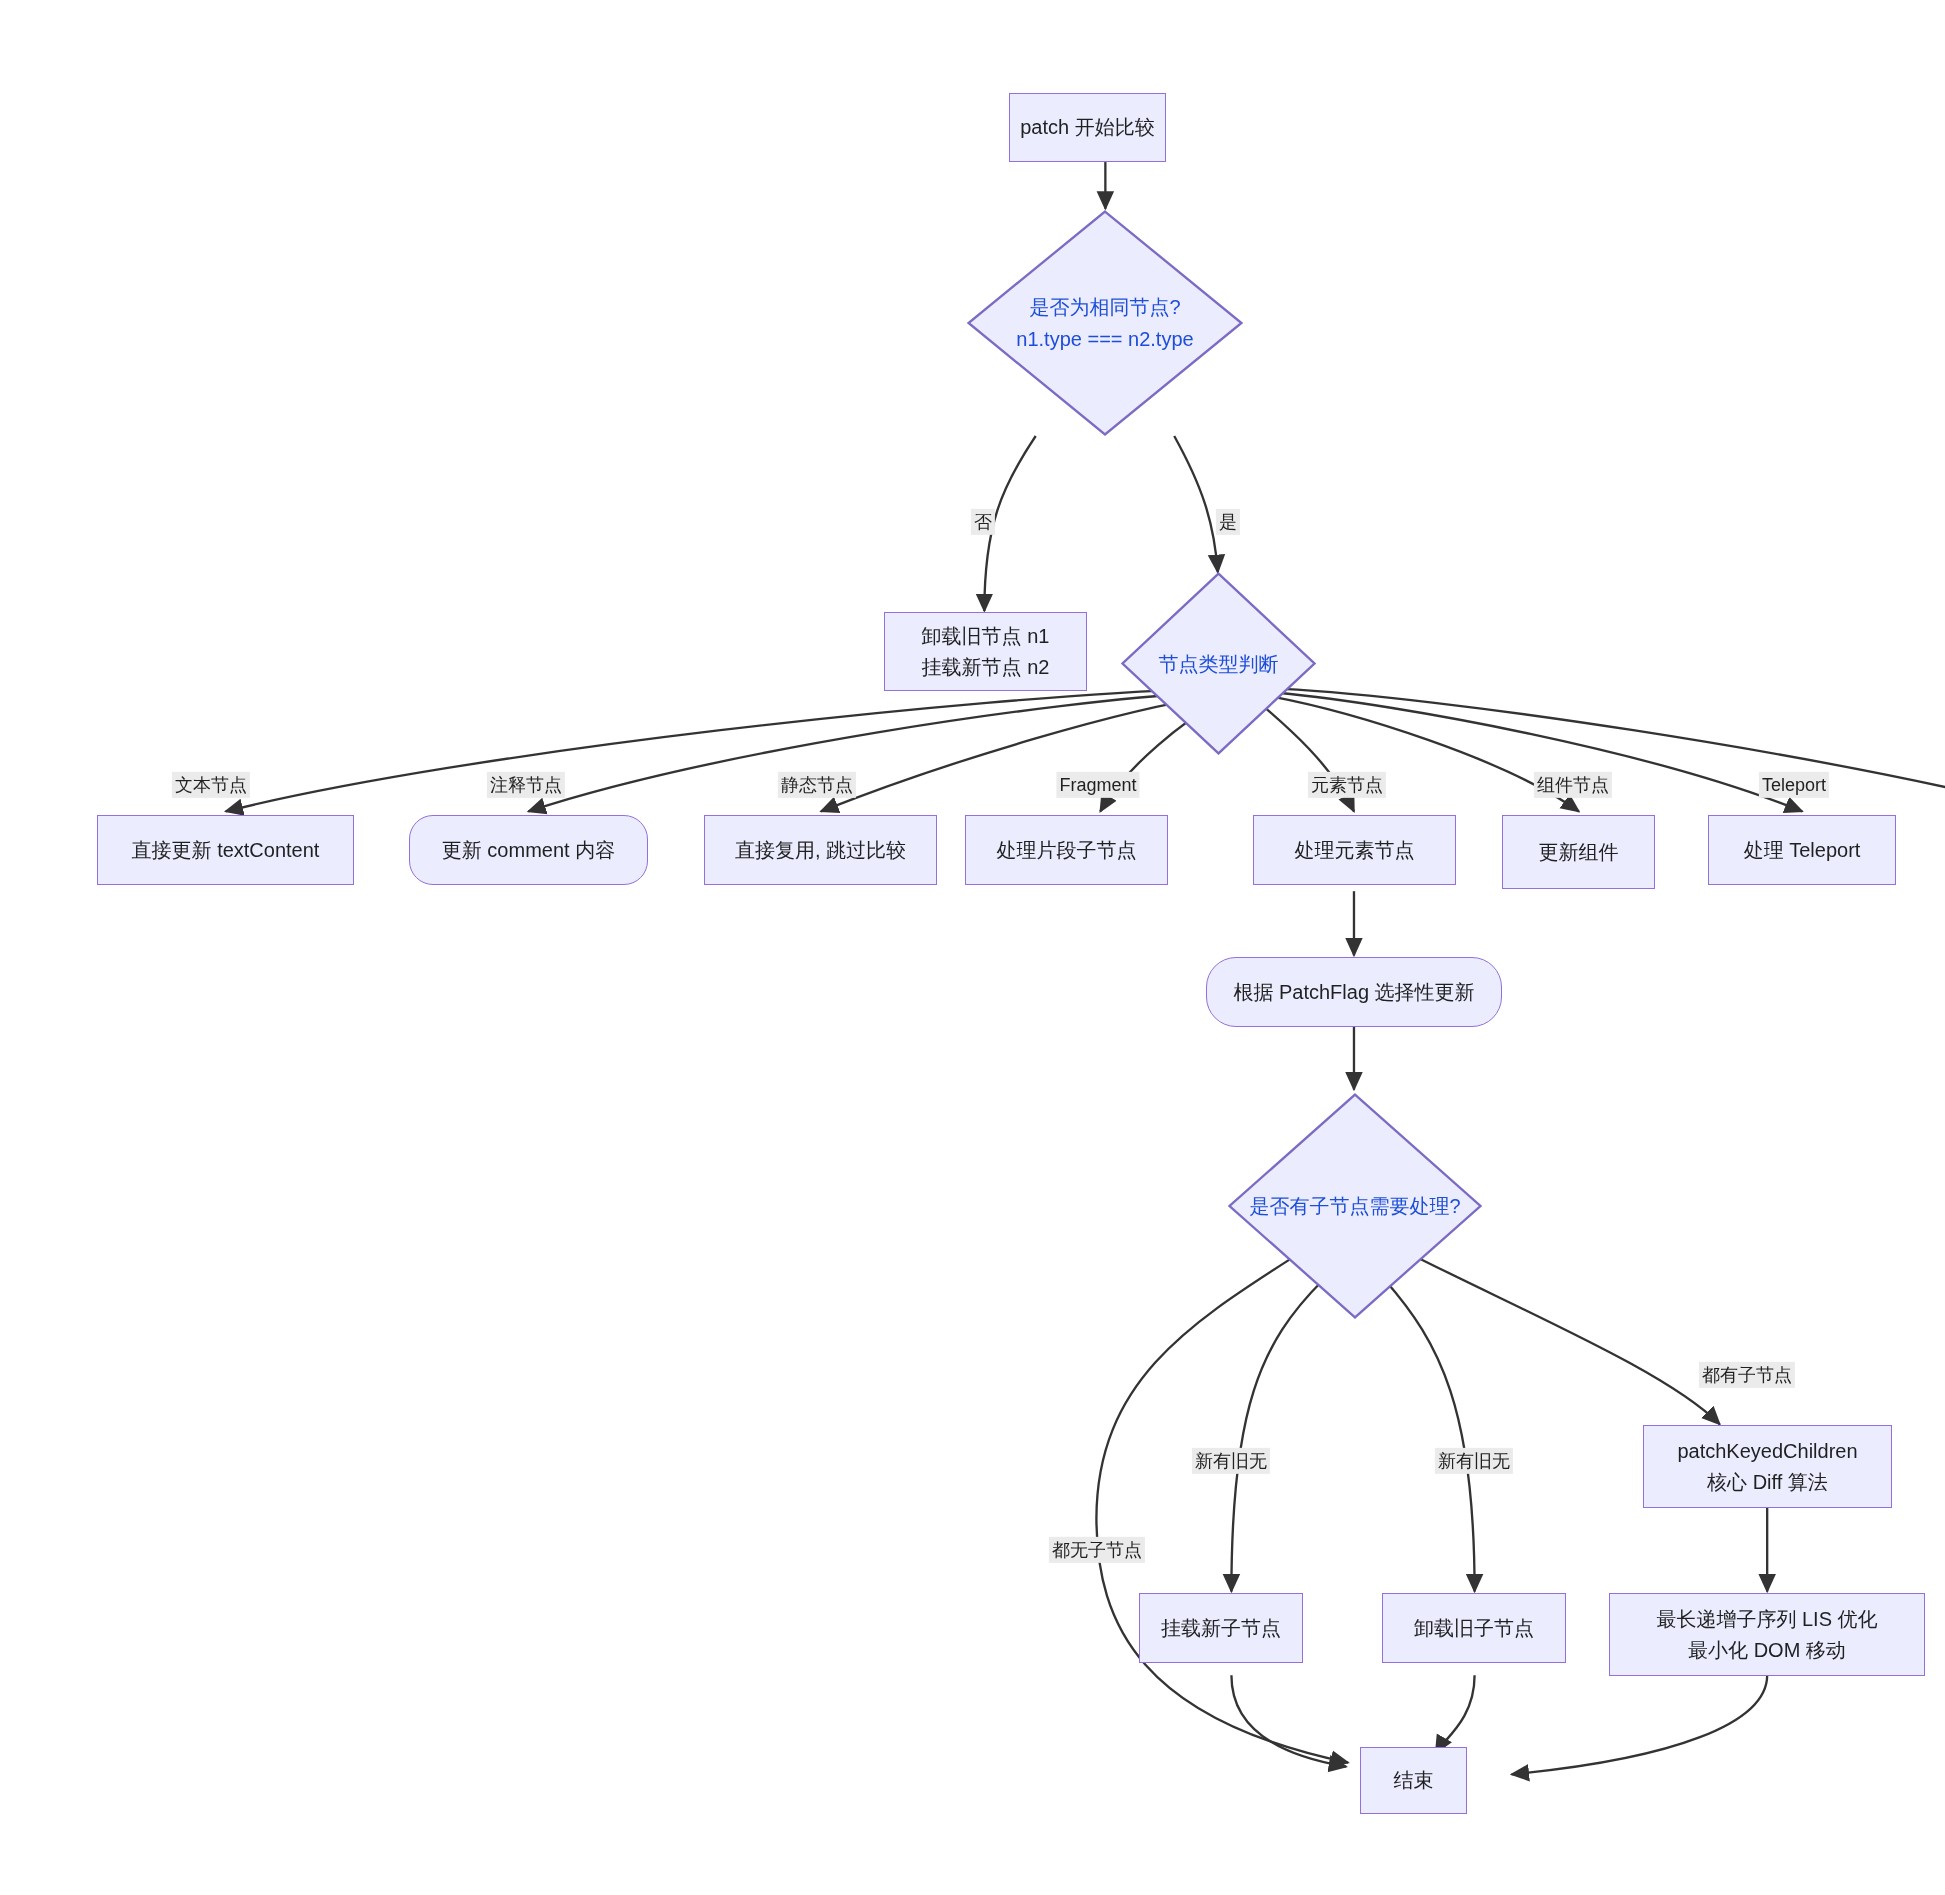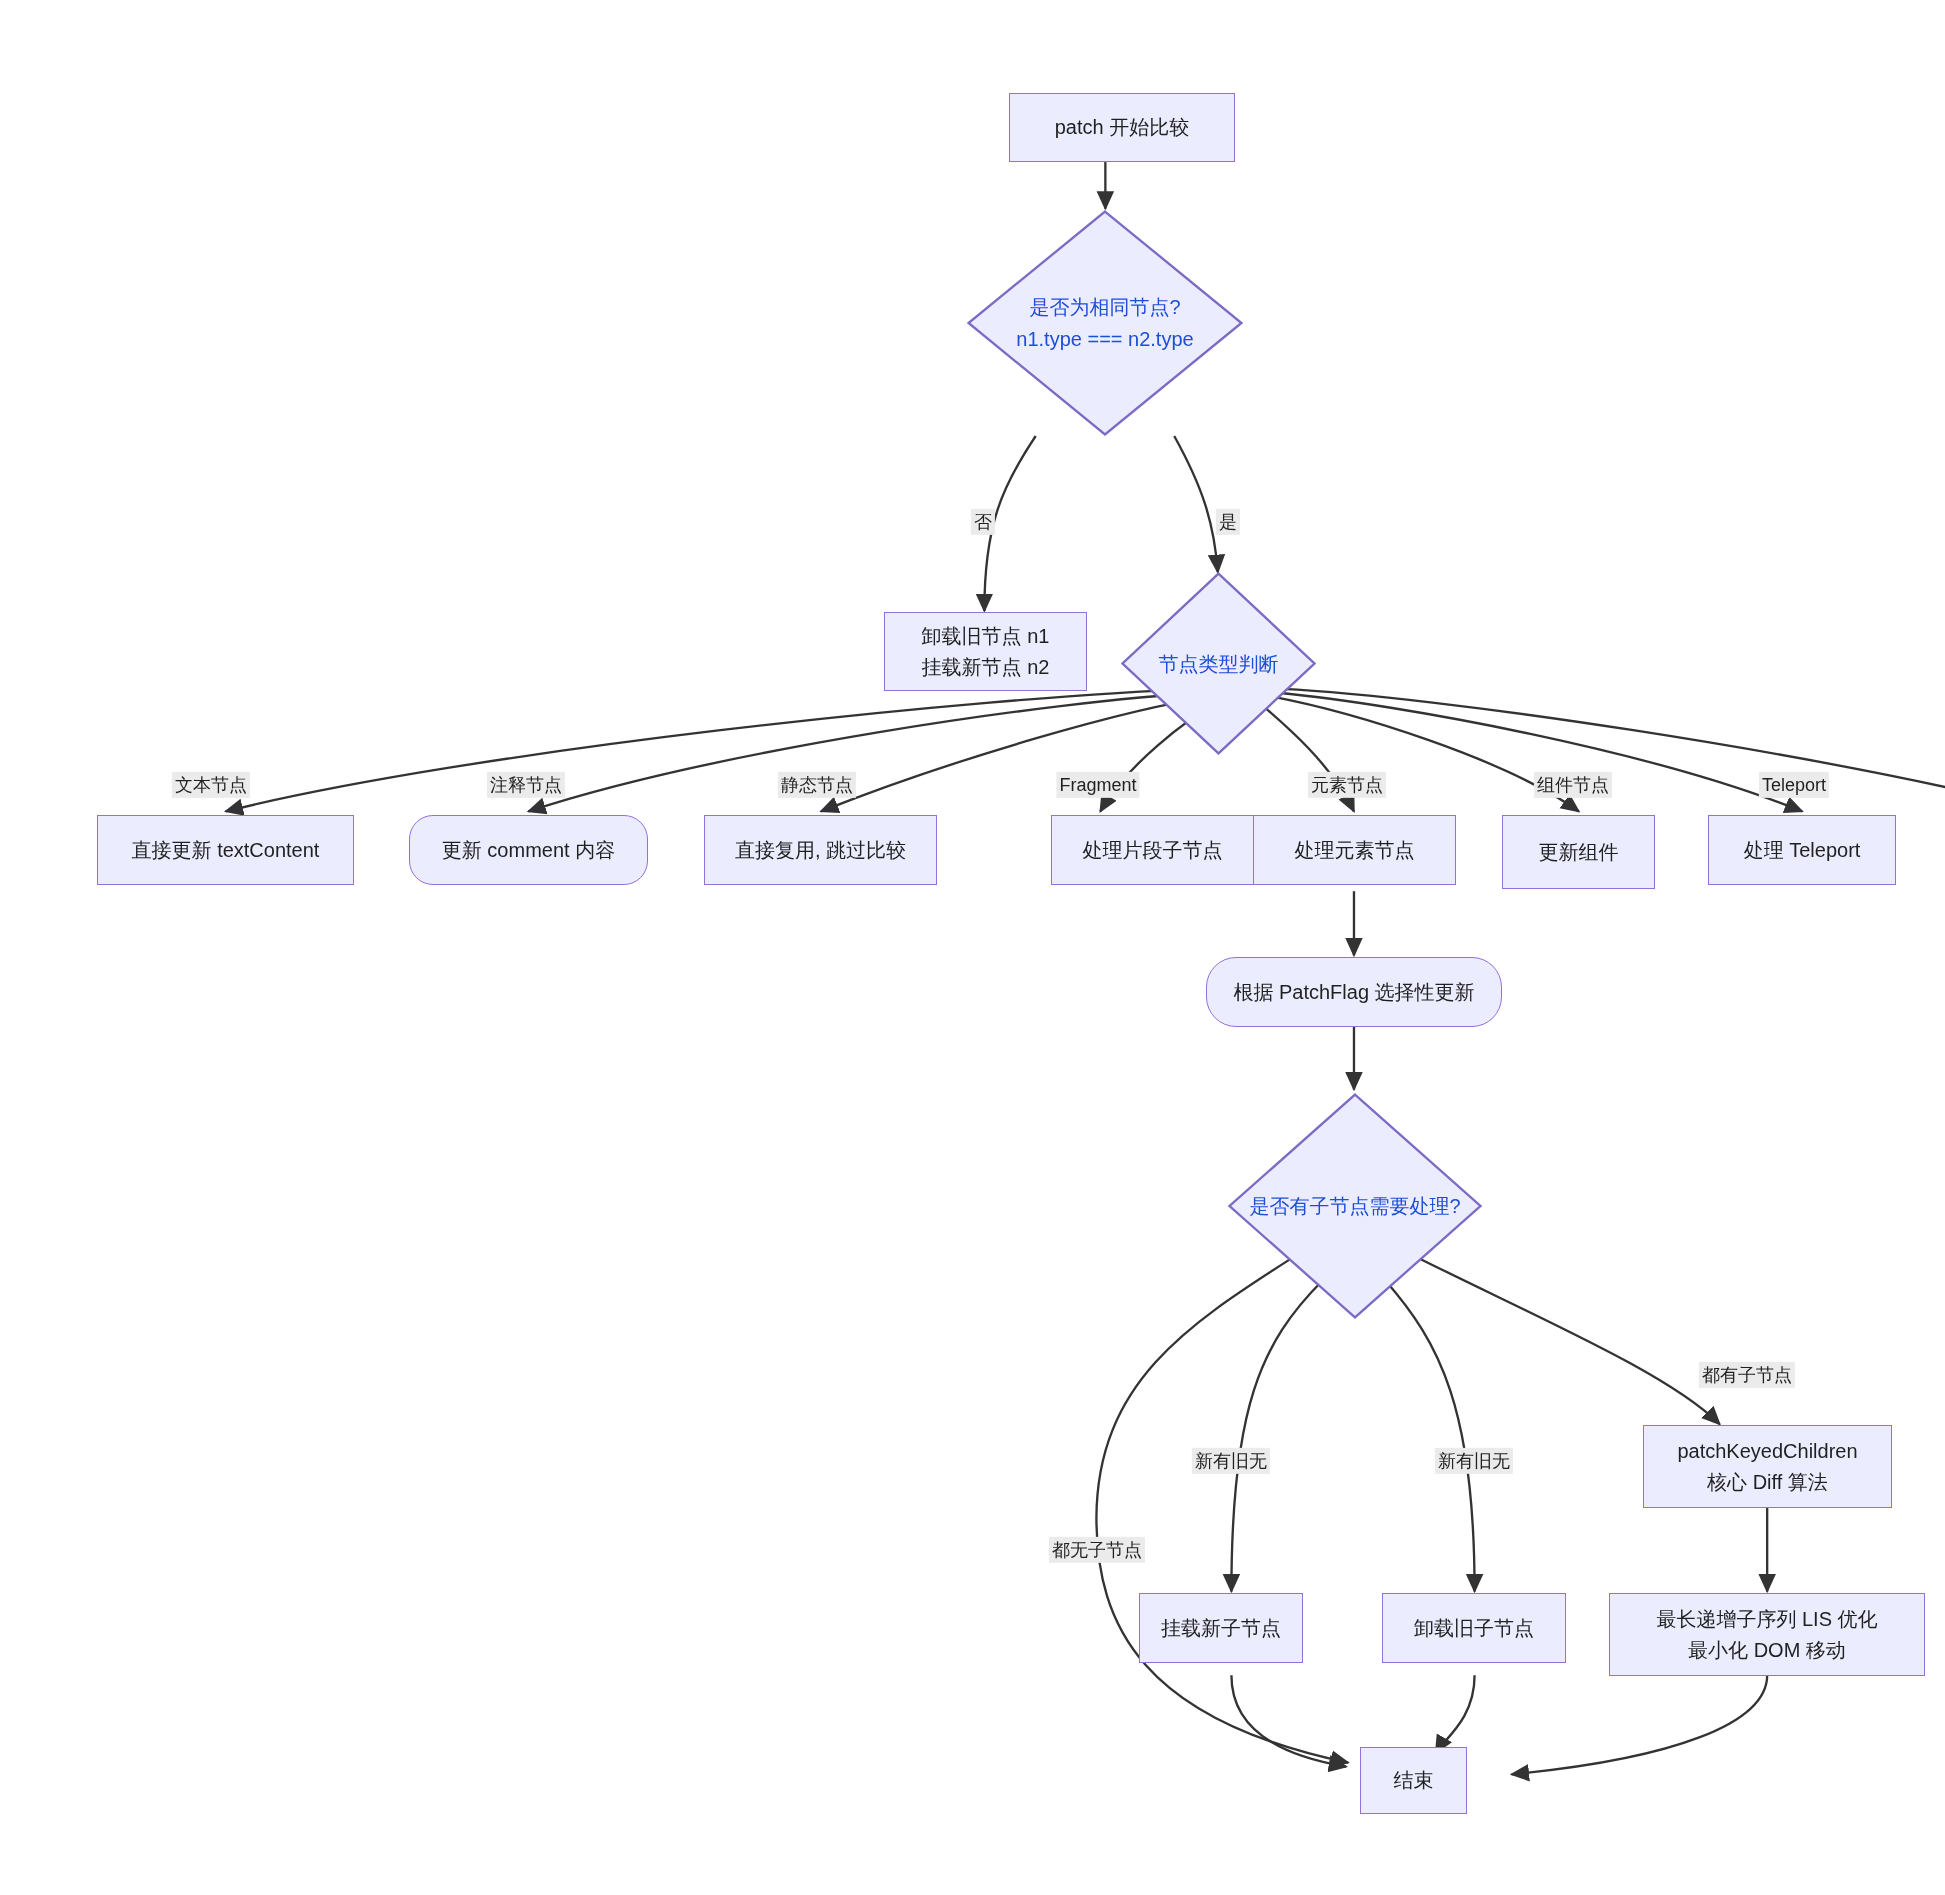--- a/index.html
+++ b/index.html
@@ -117,21 +117,21 @@
       <path d="M 4542 3875 L 4542 4090"></path>
 
       <path d="M 3165 4305 C 3165 4420 3250 4505 3460 4540"></path>
 
       <path d="M 3790 4305 C 3790 4420 3710 4470 3690 4505"></path>
 
       <path d="M 4542 4305 C 4542 4430 4300 4520 3885 4560"></path>
     </g>
   </svg>
 
-  <div class="node rect" style="left:1009px; top:93px; width:226px; height:69px;">patch 开始比较</div>
+  <div class="node rect" style="left:1009px; top:93px; width:157px; height:69px;">patch 开始比较</div>
 
   <div class="diamond-wrap" style="left:967px; top:210px; width:276px; height:226px;">
     <svg viewBox="0 0 710 580" preserveAspectRatio="none">
       <polygon points="355,4 706,290 355,576 4,290" fill="#ececff" stroke="#7c6bc4" stroke-width="6"></polygon>
     </svg>
     <div class="diamond-label">是否为相同节点?
 n1.type === n2.type</div>
   </div>
 
   <div class="node rect" style="left:884px; top:612px; width:203px; height:79px;">卸载旧节点 n1
@@ -143,21 +143,21 @@
     </svg>
     <div class="diamond-label">节点类型判断</div>
   </div>
 
   <div class="node rect" style="left:97px; top:815px; width:257px; height:70px;">直接更新 textContent</div>
 
   <div class="node rect" style="left:409px; top:815px; width:239px; height:70px;border-radius:24px;">更新 comment 内容</div>
 
   <div class="node rect" style="left:704px; top:815px; width:233px; height:70px;text-align:center;">直接复用, 跳过比较</div>
 
-  <div class="node rect" style="left:1051px; top:815px; width:203px; height:70px;">处理片段子节点</div>
+  <div class="node rect" style="left:965px; top:815px; width:203px; height:70px;">处理片段子节点</div>
 
   <div class="node rect" style="left:1253px; top:815px; width:203px; height:70px;">处理元素节点</div>
 
   <div class="node rect" style="left:1502px; top:815px; width:153px; height:74px;">更新组件</div>
 
   <div class="node rect" style="left:1708px; top:815px; width:188px; height:70px;">处理 Teleport</div>
 
   <div class="node rect" style="left:1206px; top:957px; width:296px; height:70px;border-radius:30px;">根据 PatchFlag 选择性更新</div>
 
   <div class="diamond-wrap" style="left:1228px; top:1093px; width:254px; height:226px;">

